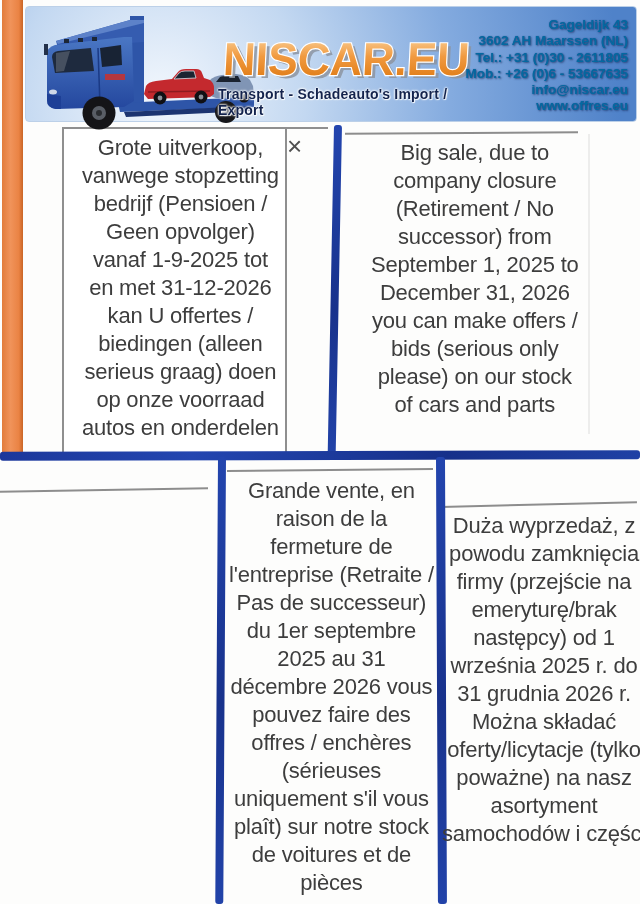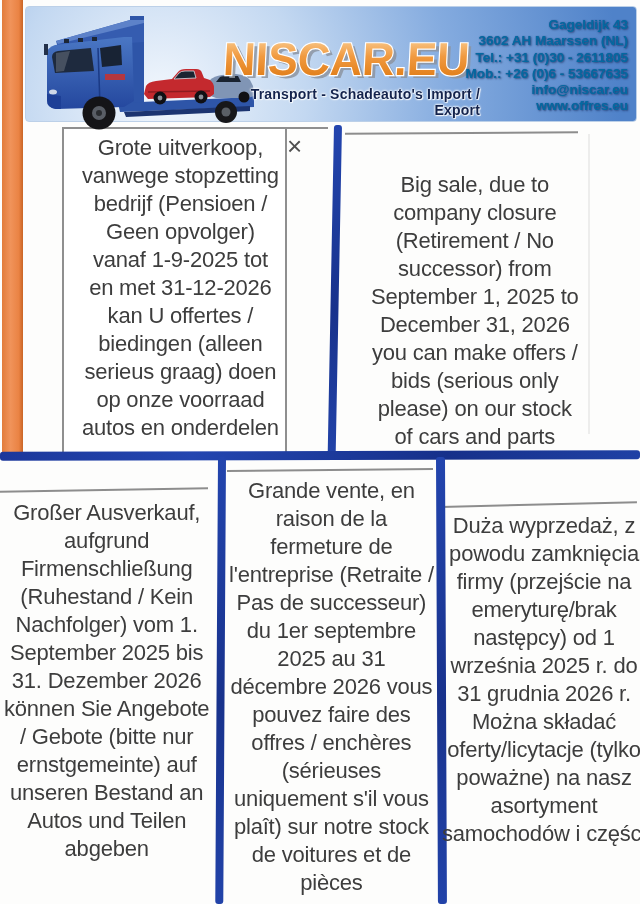--- a/index.html
+++ b/index.html
@@ -23,21 +23,21 @@
     position:absolute;left:25px;top:6px;width:610px;height:114px;
     background:radial-gradient(circle at 22% 80%, #f2f7fd 0%, #c3d8f1 30%, #84abdf 60%, #4f82c9 95%);
     border-radius:4px;
     border:1px solid #bcd0e8;
     z-index:1;
   }
   .truck{position:absolute;left:20px;top:8px;z-index:3;}
   .logo-svg{position:absolute;left:218px;top:26px;z-index:3;}
   .tagline{
     position:absolute;left:218px;top:86px;width:262px;z-index:3;
-    text-align:right;font-size:14px;font-weight:bold;color:#13234d;
+    text-align:left;font-size:14px;font-weight:bold;color:#13234d;
     text-shadow:0 0 2px #fff,0 0 2px #fff,0 0 3px #fff,1px 1px 0 rgba(255,255,255,.7);
     letter-spacing:.2px;
   }
   .contacts{
     position:absolute;right:12px;top:17px;z-index:3;
     text-align:right;font-size:13.5px;font-weight:bold;line-height:16.3px;color:#0369a1;
     text-shadow:1px 1px 2px rgba(25,45,95,.7),0 0 1px rgba(25,45,95,.5);
   }
 
   
@@ -55,21 +55,21 @@
   .dutch-text{left:82px;top:134px;}
   .topline-ext{position:absolute;left:285px;top:127px;width:43px;height:2px;background:#8f8f8f;z-index:2;}
   .close-btn{
     position:absolute;left:287px;top:133px;z-index:4;
     font-size:26px;line-height:26px;color:#4f4f4f;font-weight:400;cursor:default;
   }
 
   
   .english-topline{position:absolute;left:345px;top:132px;width:233px;height:2px;background:#8d8d8d;transform:rotate(-0.4deg);z-index:2;}
   .english-rightline{position:absolute;left:588px;top:134px;width:2px;height:300px;background:rgba(120,120,120,.12);z-index:2;}
-  .english-text{left:371px;top:139px;margin-top:32px;}
+  .english-text{left:371px;top:139px;}
 
   
   .german-topline{position:absolute;left:0;top:489px;width:208px;height:2px;background:#8d8d8d;transform:rotate(-0.9deg);z-index:2;}
   .german-text{left:4px;top:499px;}
 
   
   .french-topline{position:absolute;left:227px;top:469px;width:206px;height:2px;background:#8d8d8d;transform:rotate(-0.5deg);z-index:2;}
   .french-text{left:229px;top:477px;}
 
   
@@ -190,33 +190,20 @@
 (Retirement / No
 successor) from
 September 1, 2025 to
 December 31, 2026
 you can make offers /
 bids (serious only
 please) on our stock
 of cars and parts</div>
 
   <div class="german-topline"></div>
-  <div class="notice german-text">Großer Ausverkauf,
-aufgrund
-Firmenschließung
-(Ruhestand / Kein
-Nachfolger) vom 1.
-September 2025 bis
-31. Dezember 2026
-können Sie Angebote
-/ Gebote (bitte nur
-ernstgemeinte) auf
-unseren Bestand an
-Autos und Teilen
-abgeben</div>
 
   <div class="french-topline"></div>
   <div class="notice french-text">Grande vente, en
 raison de la
 fermeture de
 l'entreprise (Retraite /
 Pas de successeur)
 du 1er septembre
 2025 au 31
 décembre 2026 vous

